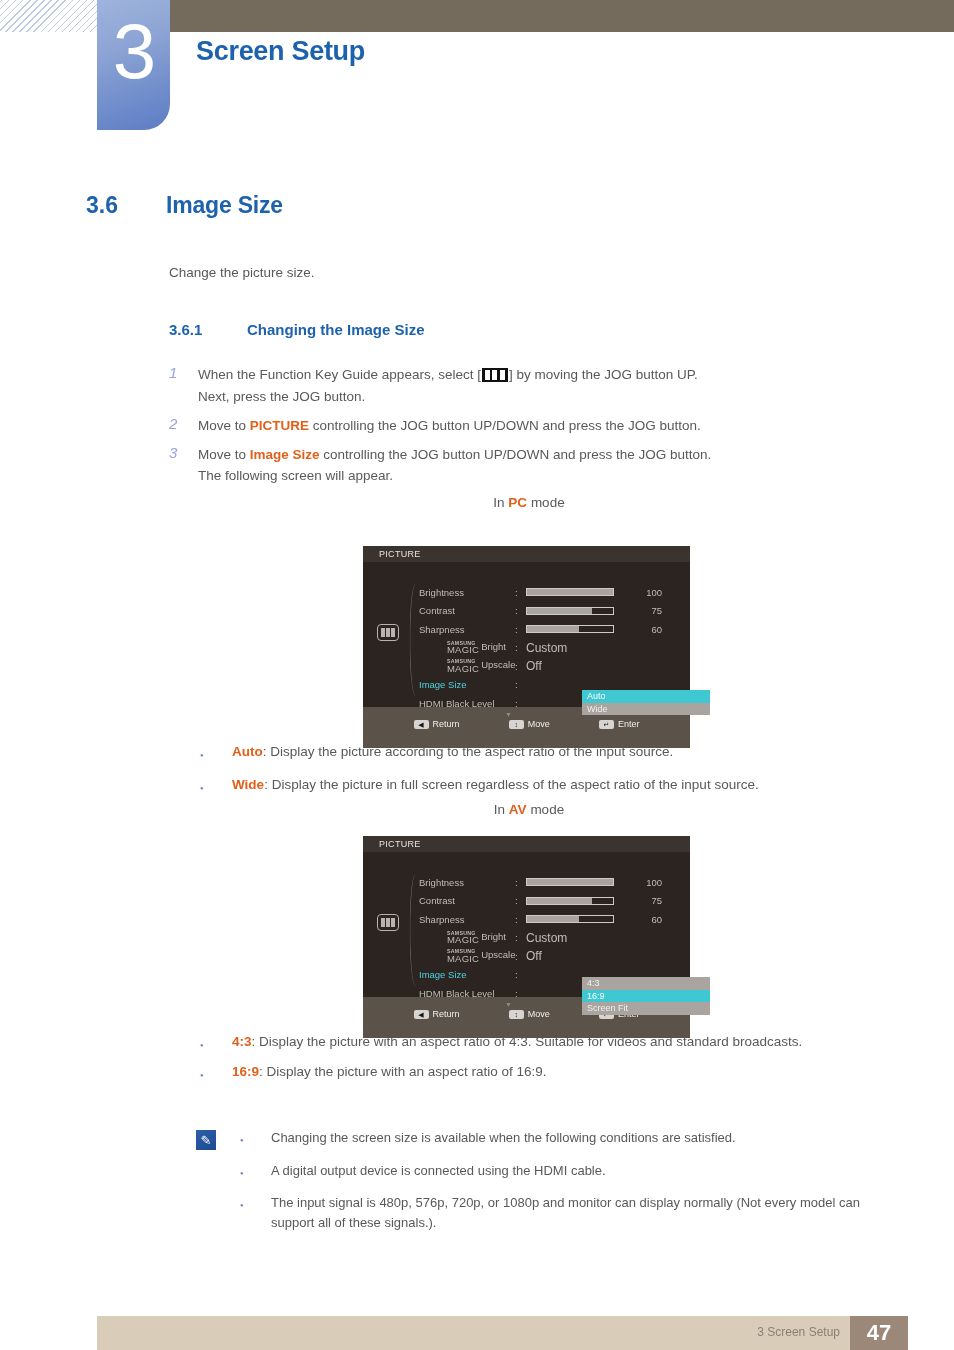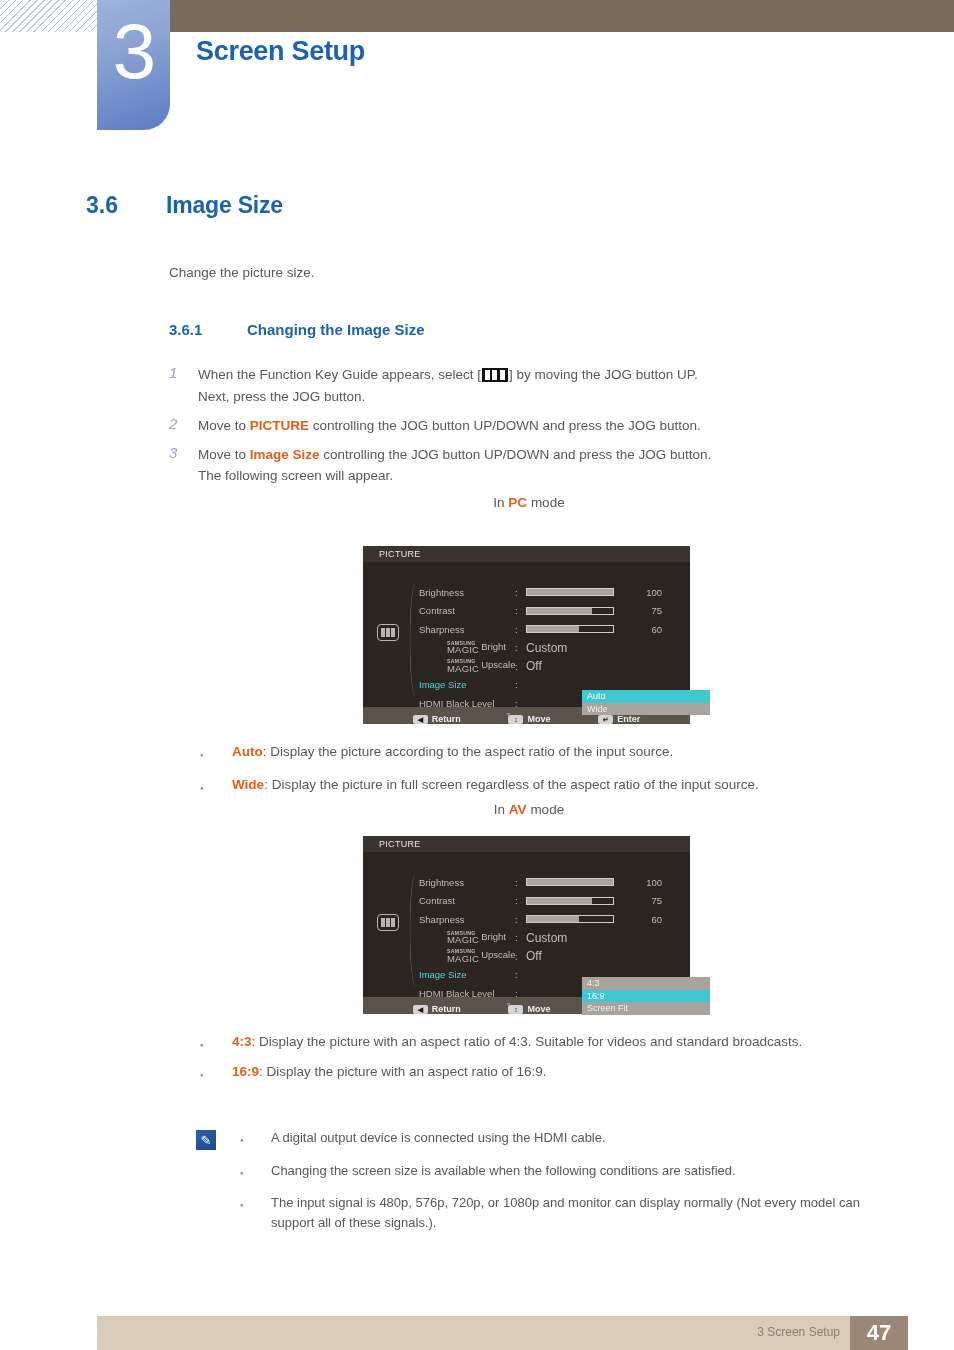--- a/index.html
+++ b/index.html
@@ -297,24 +297,23 @@
   .osd-arrow {
     position: absolute;
     left: 86px;
     color: #8d8884;
     font-size: 7px;
   }
   .osd-footer {
     background: #5b5249;
     height: 17px;
     display: flex;
-    align-items: flex-end;
+    align-items: flex-start;
     justify-content: space-around;
-    padding: 0 26px;
-    font-weight: bold;
+    padding: 12px 26px;
   }
   .osd-fbtn {
     display: flex;
     align-items: center;
     gap: 4px;
     color: #f1eeec;
     font-size: 9px;
   }
   .key {
     width: 15px; height: 9px;
@@ -676,25 +675,25 @@
   </div>
 </div>
 
 <div class="note">
   <div class="note-icon">
     <div class="glyph">✎</div>
   </div>
   <div class="note-list">
     <div class="note-item">
       <div class="note-dot"></div>
-      <div>A digital output device is connected using the HDMI cable.</div>
+      <div>Changing the screen size is available when the following conditions are satisfied.</div>
     </div>
     <div class="note-item">
       <div class="note-dot"></div>
-      <div>Changing the screen size is available when the following conditions are satisfied.</div>
+      <div>A digital output device is connected using the HDMI cable.</div>
     </div>
     <div class="note-item">
       <div class="note-dot"></div>
       <div style="max-width:640px;">The input signal is 480p, 576p, 720p, or 1080p and monitor can display normally (Not every model can support all of these signals.).</div>
     </div>
   </div>
 </div>
 
 <div class="footer-bar">
   <div class="footer-text">3 Screen Setup</div>

